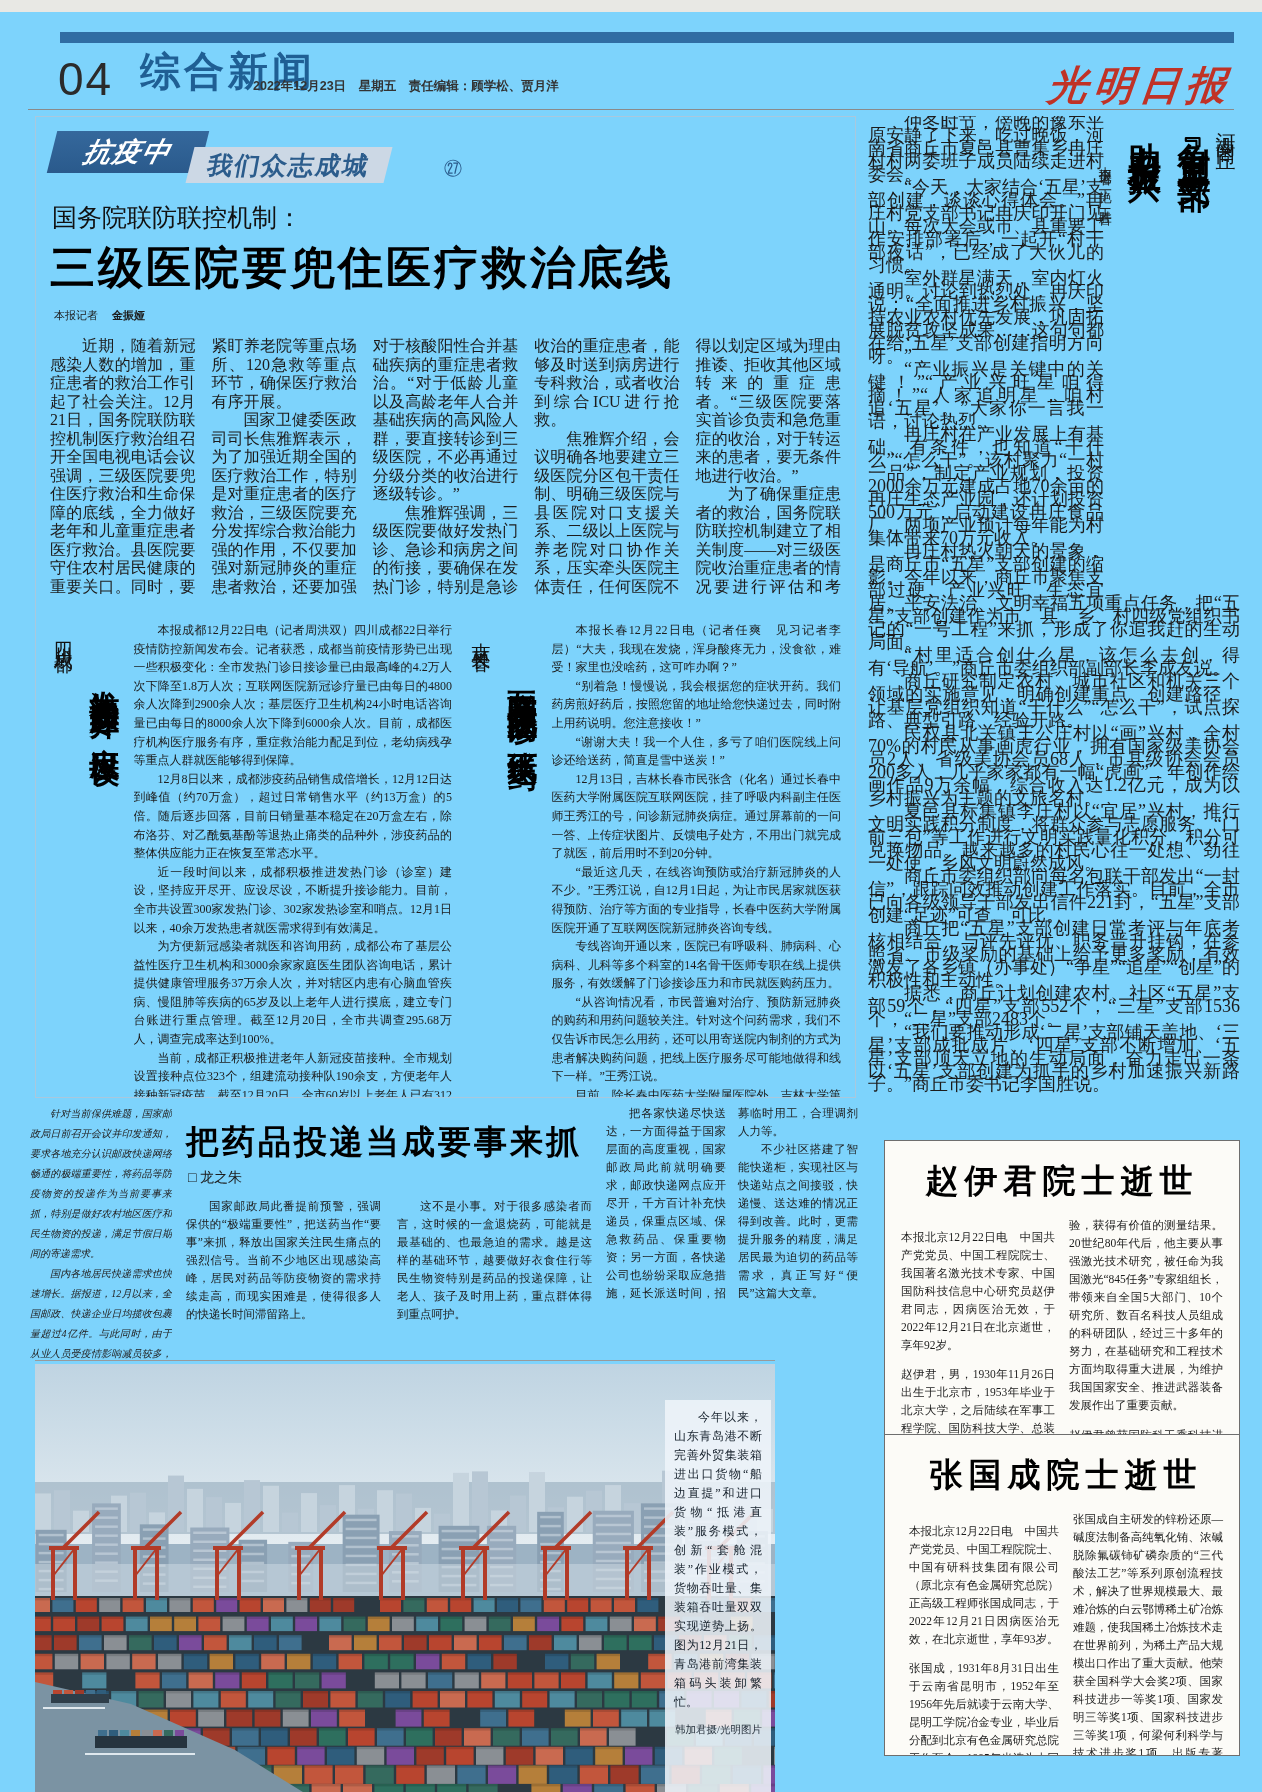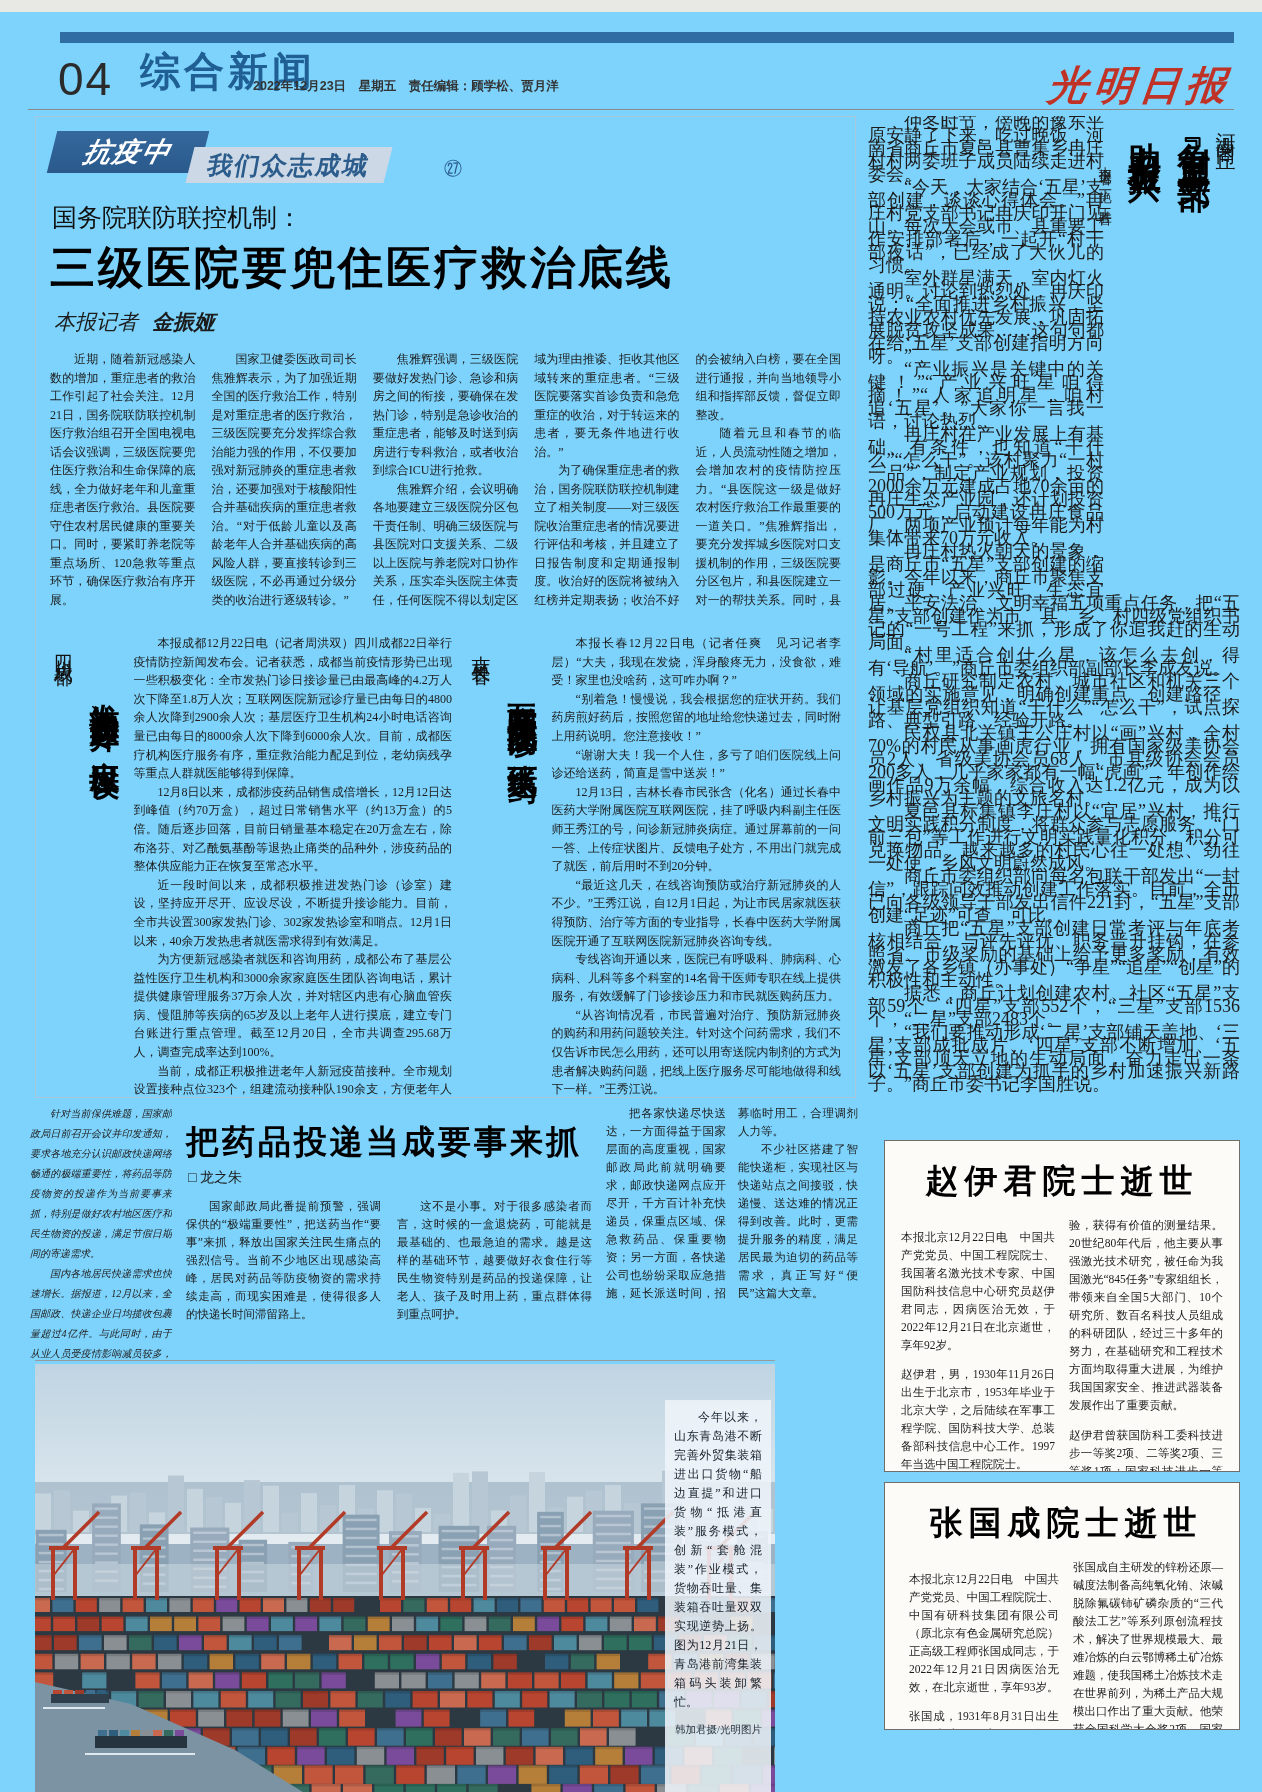--- a/index.html
+++ b/index.html
@@ -22,25 +22,25 @@
   .banner{position:relative;height:62px;margin:2px 0 6px 2px;}
   .banner-tag{position:absolute;left:0;top:0;width:152px;height:42px;background:linear-gradient(180deg,#35689c,#2a5a8c);
            transform:skewX(-14deg);display:flex;align-items:center;justify-content:center;}
   .banner-tag span{color:#fff;font-size:27px;font-weight:bold;font-style:italic;letter-spacing:2px;}
   .banner-sub{position:absolute;left:138px;top:16px;height:36px;background:#ccd8e5;padding:0 18px;
            transform:skewX(-14deg);display:flex;align-items:center;}
   .banner-sub span{color:#2b5c8c;font-size:25px;font-weight:bold;letter-spacing:2px;transform:skewX(4deg);}
   .banner-issue{position:absolute;left:392px;top:28px;font-size:18px;color:#2b5c8c;}
   .lead-kicker{font-family:"Liberation Sans",sans-serif;font-size:25px;color:#111;margin:8px 0 4px 2px;}
   .lead-headline{font-size:45px;font-weight:bold;letter-spacing:3px;margin:4px 0 10px 0;color:#000;}
-  .lead-byline{font-size:21px;margin:4px 0 14px 4px;font-style:italic;}
+  .lead-byline{font-size:11px;margin:4px 0 14px 4px;}
   .lead-byline b{font-weight:bold;margin-left:14px;}
   .cols{column-gap:16px;text-align:justify;overflow:hidden;}
   .cols p,.vtext-body p,.caption-text p{margin:0;text-indent:2em;}
-  .lead-body{column-count:5;height:268px;font-size:12px;line-height:18.5px;}
+  .lead-body{column-count:5;height:268px;font-size:16px;line-height:18.5px;}
   
   .subrow{display:flex;gap:16px;margin-top:16px;height:506px;}
   .substory{display:flex;gap:10px;}
   .v-kicker{writing-mode:vertical-rl;font-size:19px;letter-spacing:4px;padding-top:6px;color:#111;}
   .v-head{writing-mode:vertical-rl;font-size:30px;font-weight:bold;line-height:1.25;
           letter-spacing:3px;margin-top:46px;color:#000;}
   .sub-body{flex:1;font-size:12px;line-height:18.6px;text-align:justify;overflow:hidden;}
   
   .rightcol{position:absolute;left:868px;top:104px;width:372px;height:1002px;overflow:hidden;}
   .sq-headblock{float:right;width:130px;height:480px;writing-mode:vertical-rl;padding-left:6px;}
@@ -64,21 +64,21 @@
   .photo{position:absolute;left:35px;top:1352px;width:740px;height:438px;overflow:hidden;background:#9db3c4;}
   .photo svg{position:absolute;left:0;top:0;}
   .caption-panel{position:absolute;right:4px;top:36px;bottom:10px;width:106px;
       background:rgba(238,244,249,0.88);padding:8px 9px;box-sizing:border-box;
       font-size:12px;line-height:19px;color:#15202b;text-align:justify;}
   .caption-credit{margin-top:8px;font-size:10.5px;text-indent:0;text-align:right;color:#26313c;}
   
   .obit{position:absolute;left:884px;width:356px;border:1px solid #6e6e6e;background:#fcfbf7;
         padding:12px 16px;box-sizing:border-box;overflow:hidden;}
   .obit1{top:1128px;height:332px;}
-  .obit2{top:1470px;height:248px;padding-left:24px;}
+  .obit2{top:1422px;height:322px;padding-left:24px;}
   .obit-head{text-align:center;font-size:33px;font-weight:bold;letter-spacing:6px;margin:6px 0 12px 0;color:#000;}
   .obit-body{column-count:2;column-gap:14px;font-size:11.5px;line-height:18px;text-align:justify;}
   .rule-above-photo{position:absolute;left:35px;top:1348px;width:740px;border-top:1px solid #9a9a9a;}
 </style>
 </head>
 <body>
 
 <div class="page">
 
   <div class="topbar"></div>

